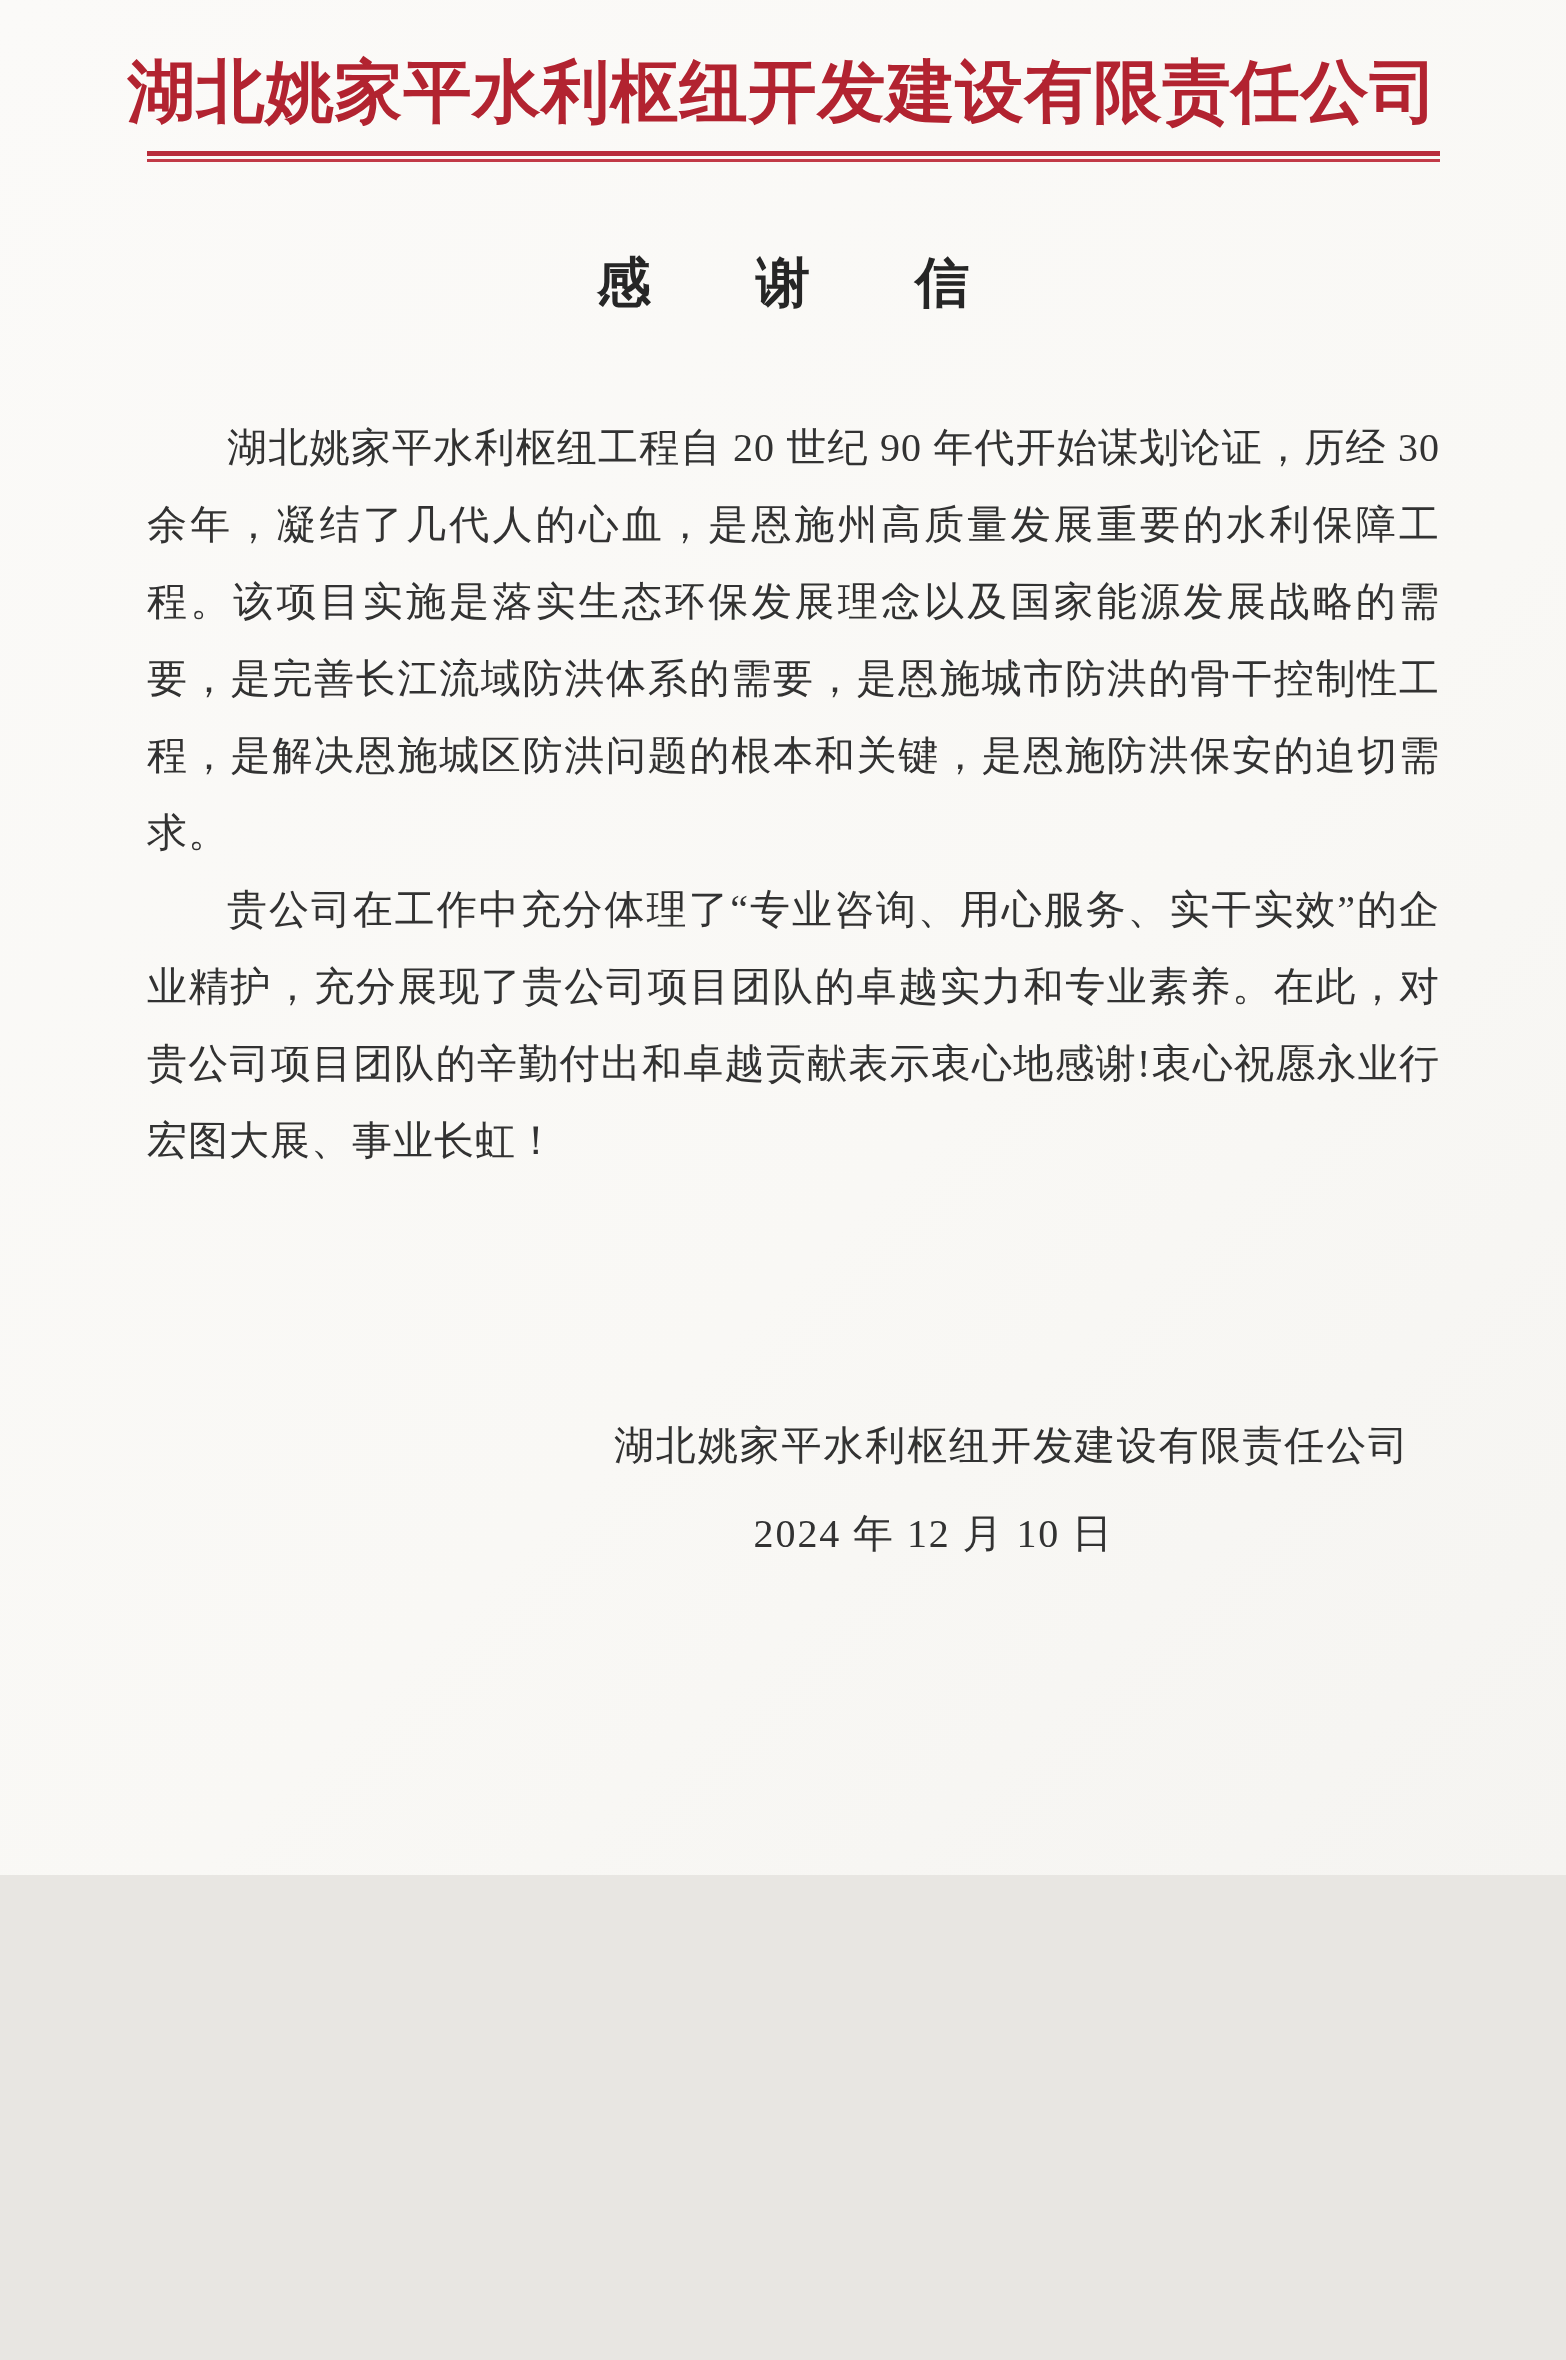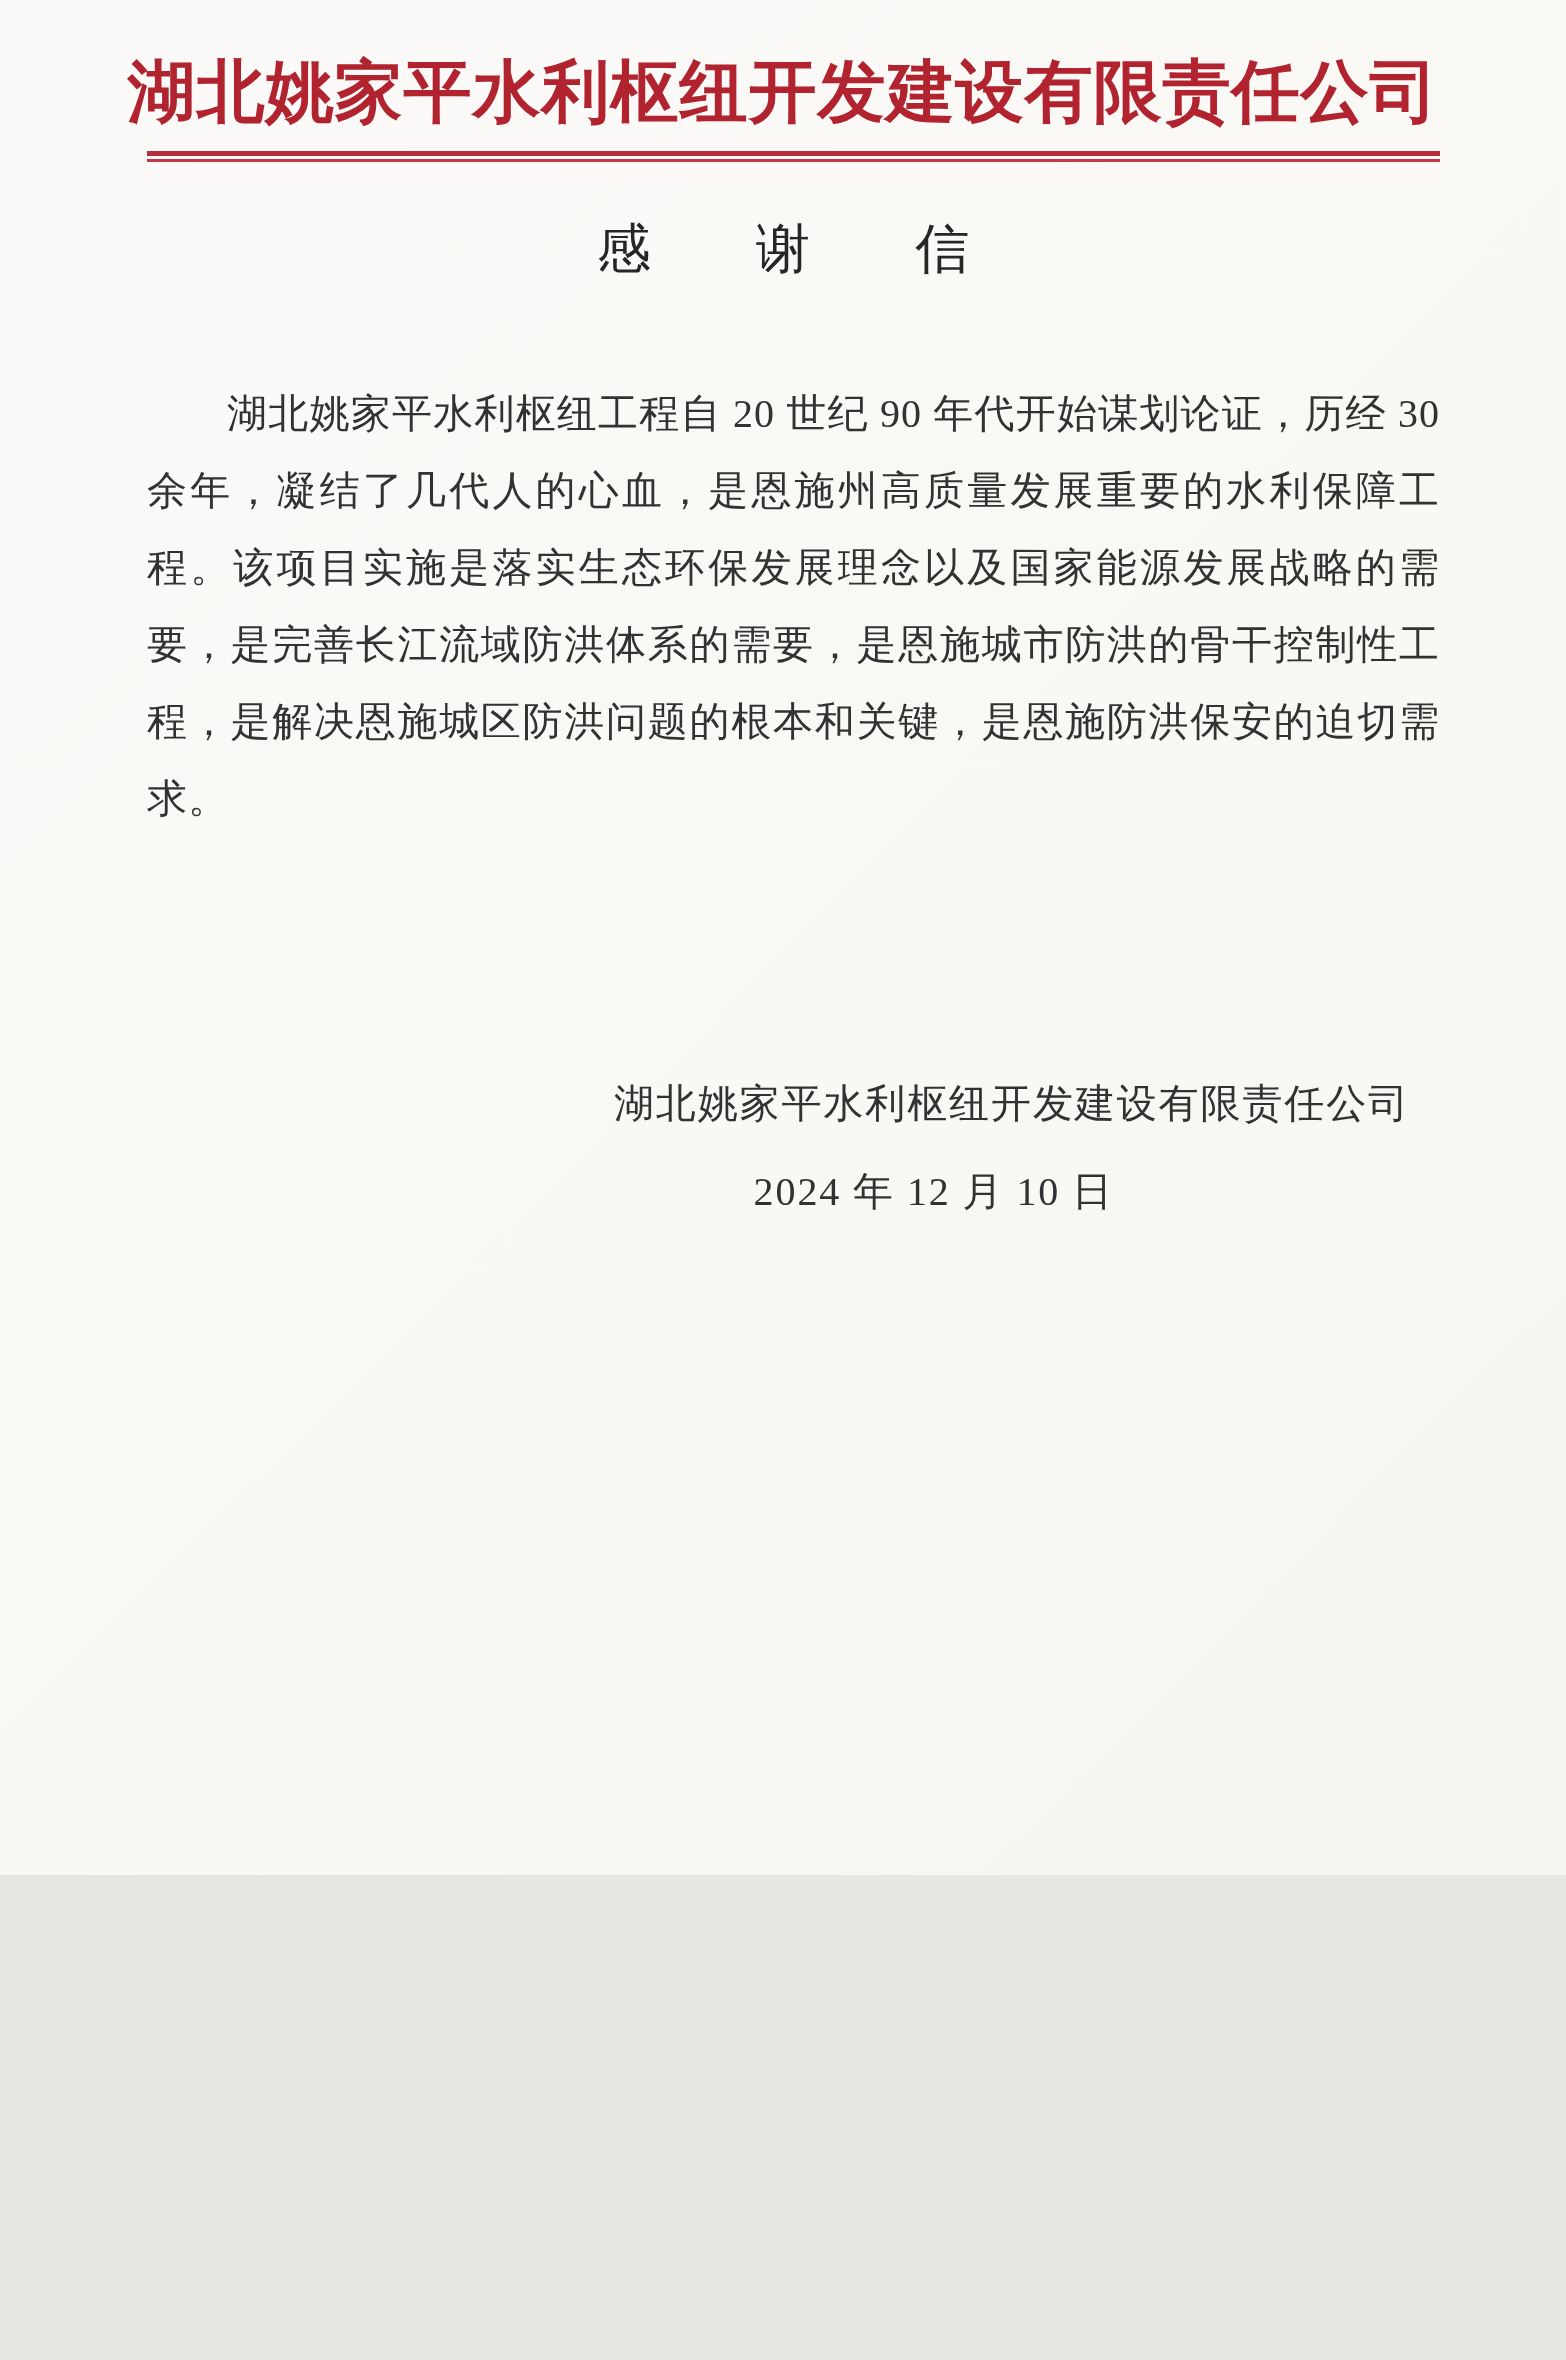--- a/index.html
+++ b/index.html
@@ -34,24 +34,24 @@
   }
   .letterhead-rule {
     margin: 7.7px 126px 0 147px;
     height: 11.6px;
     border-top: 5.8px solid #b82d3c;
     border-bottom: 3.9px solid #c23a47;
   }
 
   
   .letter-title {
-    margin-top: 51px;
+    margin-top: 85px;
     text-align: center;
     font-size: 54px;
-    font-weight: normal;
+    font-weight: bold;
     color: #262626;
     letter-spacing: 0.85em;
     text-indent: 0.85em;
   }
 
   
   .letter-body {
     margin: 89px 126px 0 147px;
     font-size: 40px;
     line-height: 77px;
@@ -103,20 +103,21 @@
 
   <div class="letterhead" data-name="letterhead">
     <div class="letterhead-name" data-name="letterhead-company-name">湖北姚家平水利枢纽开发建设有限责任公司</div>
     <div class="letterhead-rule" data-name="letterhead-double-rule"></div>
   </div>
 
   <div class="letter-title" data-name="letter-title">感 谢 信</div>
 
   <div class="letter-body" data-name="letter-body">
     <p data-name="body-paragraph">湖北姚家平水利枢纽工程自 20 世纪 90 年代开始谋划论证，历经 30 余年，凝结了几代人的心血，是恩施州高质量发展重要的水利保障工程。该项目实施是落实生态环保发展理念以及国家能源发展战略的需要，是完善长江流域防洪体系的需要，是恩施城市防洪的骨干控制性工程，是解决恩施城区防洪问题的根本和关键，是恩施防洪保安的迫切需求。</p>
+    <p data-name="body-paragraph">贵公司在工作中充分体理了“专业咨询、用心服务、实干实效”的企业精护，充分展现了贵公司项目团队的卓越实力和专业素养。在此，对贵公司项目团队的辛勤付出和卓越贡献表示衷心地感谢!衷心祝愿永业行宏图大展、事业长虹！</p>
   </div>
 
   <div class="signature-block" data-name="signature-block">
     <div class="signature-company" data-name="signature-company-name">湖北姚家平水利枢纽开发建设有限责任公司</div>
     <div class="signature-date" data-name="signature-date">2024 年 12 月 10 日</div>
   </div>
 
   <svg class="seal" data-name="company-seal-stamp" viewBox="0 0 400 400" xmlns="http://www.w3.org/2000/svg">
     <defs>
       <path id="seal-top-arc" d="M 83.7 281.5 A 142 142 0 1 1 316.3 281.5" fill="none"></path>

